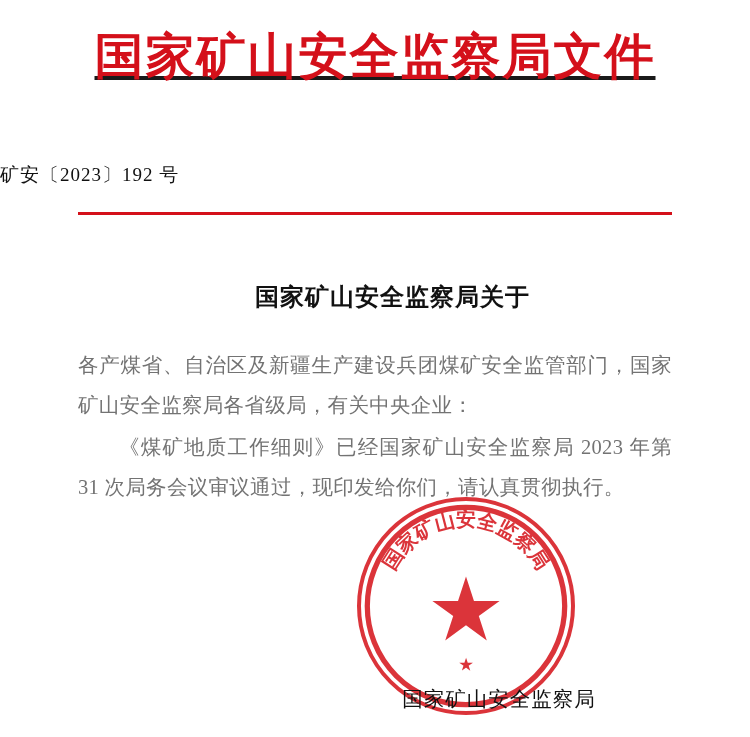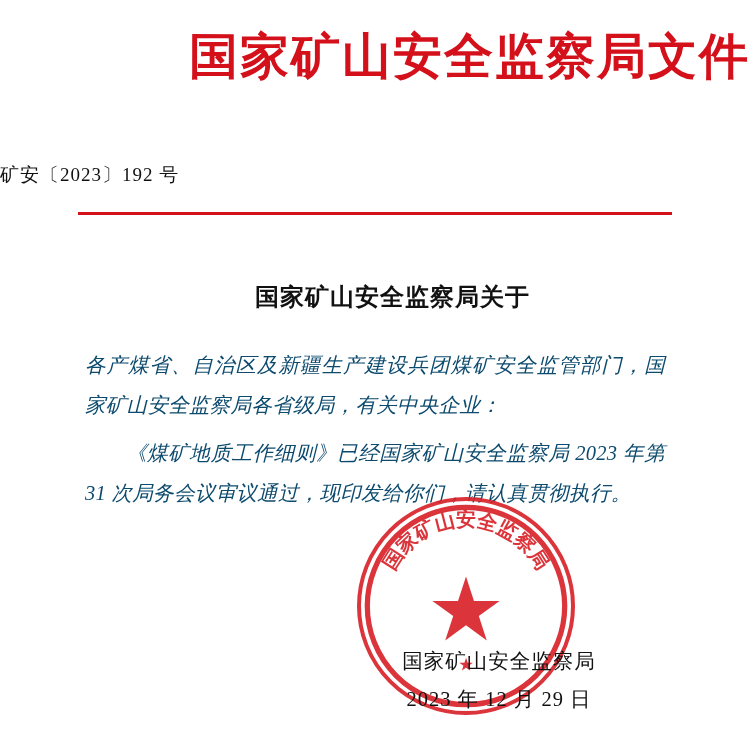--- a/index.html
+++ b/index.html
@@ -17,22 +17,23 @@
   }
   .page {
     position: relative;
     width: 750px;
     height: 737px;
     background: #ffffff;
     box-sizing: border-box;
   }
   
   .masthead {
-    text-align: right;
+    text-align: center;
     padding-top: 28px;
+    text-decoration: underline;
   }
   .masthead-title {
     color: #d4101a;
     font-family: "DejaVu Serif", "Liberation Serif", serif;
     font-weight: bold;
     font-size: 49px;
     letter-spacing: 2px;
     line-height: 1.15;
     white-space: nowrap;
   }
@@ -71,23 +72,22 @@
   
   .body-block {
     margin: 26px auto 0 auto;
     width: 596px;
   }
   .para {
     font-size: 20.5px;
     line-height: 1.95;
     letter-spacing: 0.3px;
     text-align: justify;
-    color: #0c4a6e;
-    margin: 8px;
-    font-style: italic;
+    color: #737373;
+    margin: 1px;
   }
   .para.indent {
     text-indent: 2em;
   }
   .para + .para {
     margin-top: 2px;
   }
   
   .sign-block {
     position: absolute;
@@ -176,16 +176,15 @@
 
       <polygon class="seal-star" points="100,72 107.6,95.2 132,95.2 112.2,109.6 119.8,132.8 100,118.4 80.2,132.8 87.8,109.6 68,95.2 92.4,95.2"></polygon>
       <text class="seal-bottom-text" text-anchor="middle">
         <textPath href="#sealArcBottom" startOffset="50%">★</textPath>
       </text>
     </svg>
   </div>
 
   <div class="sign-block">
     <div class="sign-line">国家矿山安全监察局</div>
-    <div class="sign-line">2023 年 12 月 29 日</div>
   </div>
 
 </div>
 
 </body></html>

